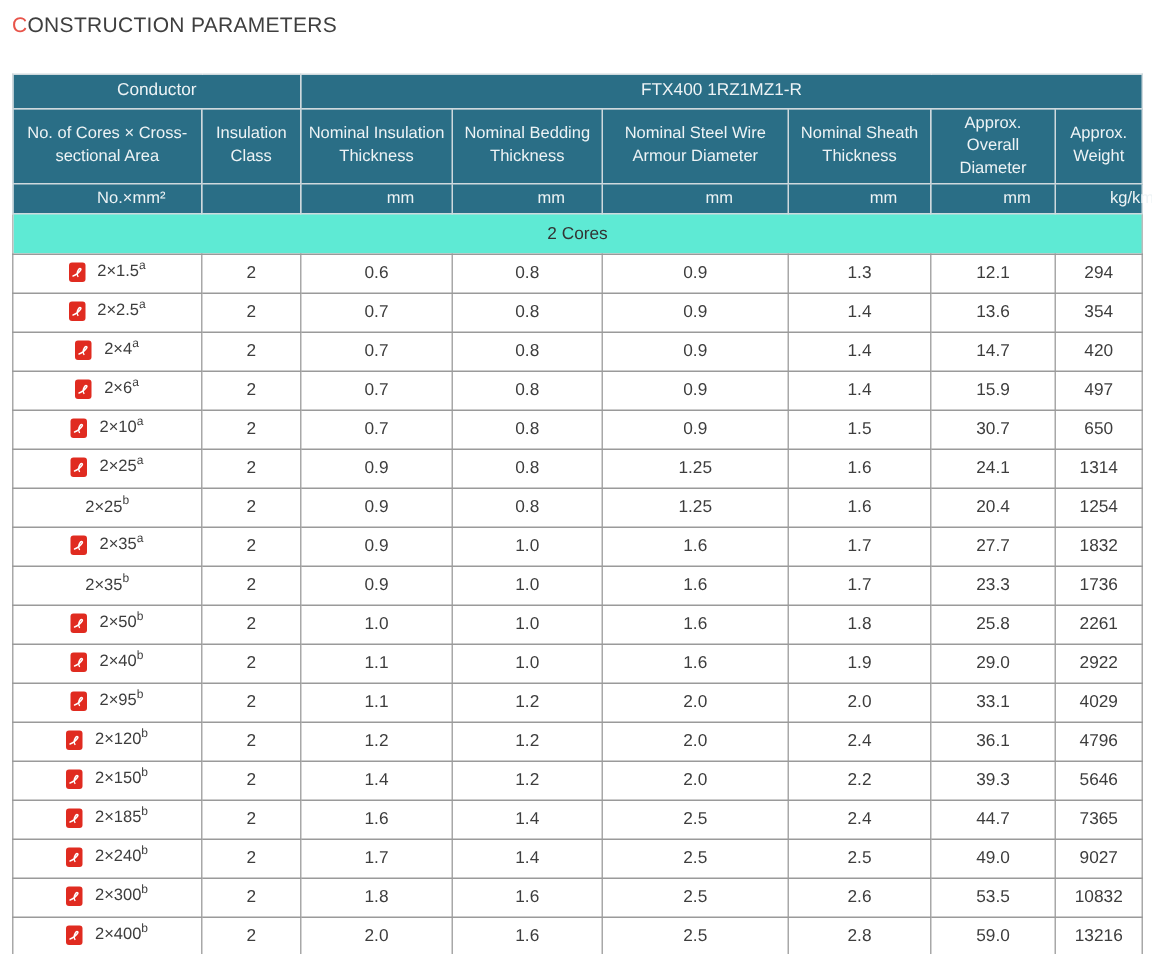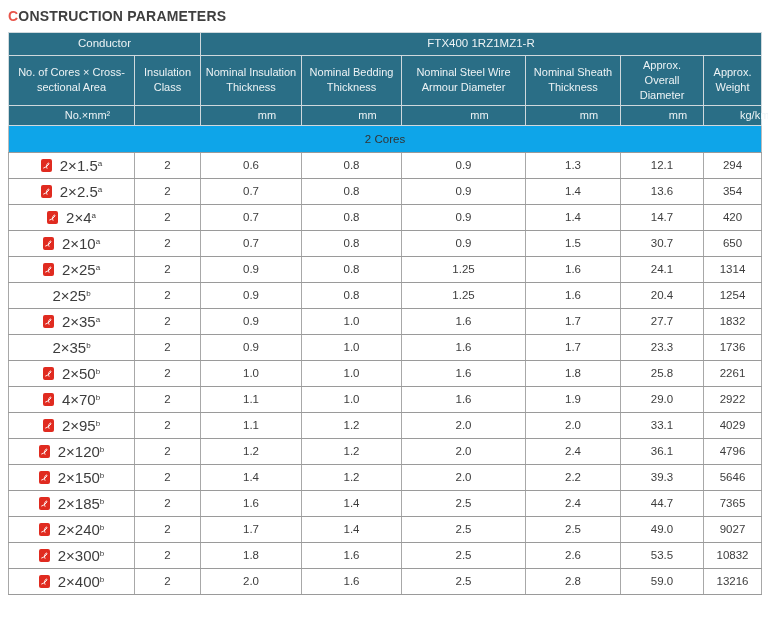--- a/index.html
+++ b/index.html
@@ -7,21 +7,21 @@
     --accent-red:#e8544a;
     --pdf-red:#e02b20;
     --row-border:#9a9a9a;
     --col-border:#a8a8a8;
     --text-dark:#3d3d3d;
   }
   *{box-sizing:border-box;margin:0;padding:0;}
   html,body{width:768px;height:636px;overflow:hidden;background:#ffffff;
     font-family:"Liberation Sans", sans-serif;}
   .page{padding:6px 7px 0 8px;}
-  .page-title{font-size:14px;font-weight:bold;color:#3f3f3f;letter-spacing:.2px;margin:2px 0 8px 0;}
+  .page-title{font-size:14px;font-weight:normal;color:#3f3f3f;letter-spacing:.2px;margin:2px 0 25px 0;}
   .page-title .first-letter{color:var(--accent-red);}
   table.spec{border-collapse:collapse;table-layout:fixed;width:753px;}
   
   thead th{
     background:var(--header-bg);
     color:#edf3f5;
     font-weight:normal;
     font-size:11px;
     line-height:1.35;
     text-align:center;
@@ -31,21 +31,21 @@
   }
   thead tr.group-row th{height:23px;font-size:11.5px;margin-top:12px;}
   thead tr.label-row th{height:35px;}
   thead tr.unit-row th{height:20px;padding-left:36px;}
   
   tr.section-row td{
     height:27px;
     text-align:center;
     font-size:11.5px;
     color:#333;
-    background:#0ea5e9;
+    background:#5eead4;
     border-left:1px solid #bbb;
     border-right:1px solid #bbb;
     border-bottom:1px solid var(--row-border);
   }
   
   tbody tr.data-row td{
     height:26px;
     text-align:center;
     vertical-align:middle;
     font-size:11.5px;
@@ -53,21 +53,21 @@
     background:#fff;
     border:1px solid var(--col-border);
     border-top:none;
     border-bottom:1px solid var(--row-border);
     padding:0 2px;
   }
   .size-wrap{display:inline-flex;align-items:center;justify-content:center;gap:8px;}
   .pdf-icon{display:inline-flex;width:11px;height:13px;background:var(--pdf-red);
     border-radius:2px;align-items:center;justify-content:center;cursor:pointer;flex:0 0 auto;}
   .pdf-icon svg{display:block;}
-  .size-text{font-size:15px;color:var(--text-dark);}
+  .size-text{font-size:11px;color:var(--text-dark);}
   sup.size-sup{font-size:8px;line-height:0;vertical-align:super;color:var(--text-dark);}
 </style>
 </head>
 <body>
 
 <div class="page">
   <h1 class="page-title"><span class="first-letter">C</span><span>ONSTRUCTION PARAMETERS</span></h1>
 
   <table class="spec">
     <colgroup>
@@ -169,20 +169,39 @@
           <td>420</td>
         </tr>
         <tr class="data-row">
     <td class="size-cell">
       <span class="size-wrap">
         <span class="pdf-icon" title="">
           <svg width="9" height="11" viewBox="0 0 16 16" aria-hidden="true">
             <path d="M3 12.5 C6.5 11.5 11 7.5 12.2 5.2 C13 3.6 11 2.9 9.7 4.7 C8.2 6.8 7.2 10 8.8 13" stroke="#ffffff" stroke-width="1.7" fill="none" stroke-linecap="round"></path>
           </svg>
         </span>
+        <span><span class="size-text js-size">2×6</span><sup class="size-sup js-sup">a</sup></span>
+      </span>
+    </td>
+  <td>2</td>
+          <td>0.7</td>
+          <td>0.8</td>
+          <td>0.9</td>
+          <td>1.4</td>
+          <td>15.9</td>
+          <td>497</td>
+        </tr>
+        <tr class="data-row">
+    <td class="size-cell">
+      <span class="size-wrap">
+        <span class="pdf-icon" title="">
+          <svg width="9" height="11" viewBox="0 0 16 16" aria-hidden="true">
+            <path d="M3 12.5 C6.5 11.5 11 7.5 12.2 5.2 C13 3.6 11 2.9 9.7 4.7 C8.2 6.8 7.2 10 8.8 13" stroke="#ffffff" stroke-width="1.7" fill="none" stroke-linecap="round"></path>
+          </svg>
+        </span>
         <span><span class="size-text js-size">2×10</span><sup class="size-sup js-sup">a</sup></span>
       </span>
     </td>
   <td>2</td>
           <td>0.7</td>
           <td>0.8</td>
           <td>0.9</td>
           <td>1.5</td>
           <td>30.7</td>
           <td>650</td>
@@ -275,21 +294,21 @@
           <td>2261</td>
         </tr>
         <tr class="data-row">
     <td class="size-cell">
       <span class="size-wrap">
         <span class="pdf-icon" title="">
           <svg width="9" height="11" viewBox="0 0 16 16" aria-hidden="true">
             <path d="M3 12.5 C6.5 11.5 11 7.5 12.2 5.2 C13 3.6 11 2.9 9.7 4.7 C8.2 6.8 7.2 10 8.8 13" stroke="#ffffff" stroke-width="1.7" fill="none" stroke-linecap="round"></path>
           </svg>
         </span>
-        <span><span class="size-text js-size">4×70</span><sup class="size-sup js-sup">b</sup></span>
+        <span><span class="size-text js-size">2×40</span><sup class="size-sup js-sup">b</sup></span>
       </span>
     </td>
   <td>2</td>
           <td>1.1</td>
           <td>1.0</td>
           <td>1.6</td>
           <td>1.9</td>
           <td>29.0</td>
           <td>2922</td>
         </tr>

